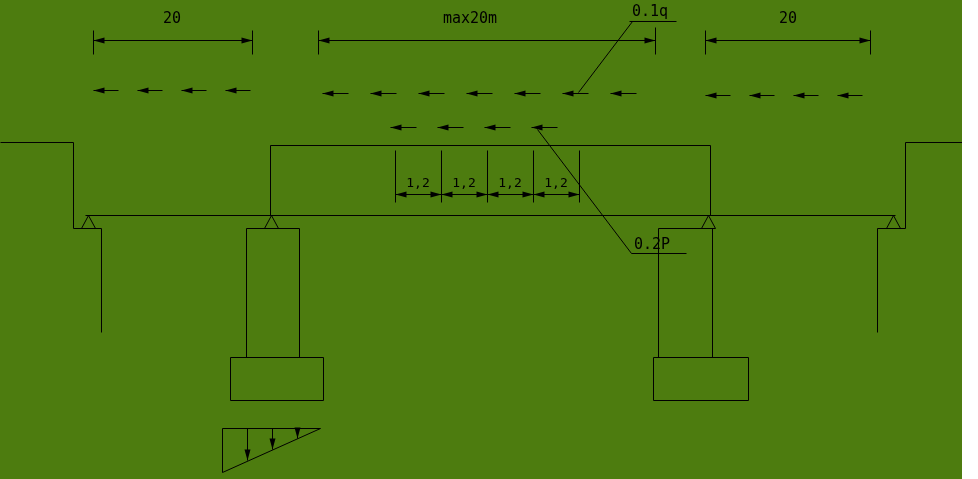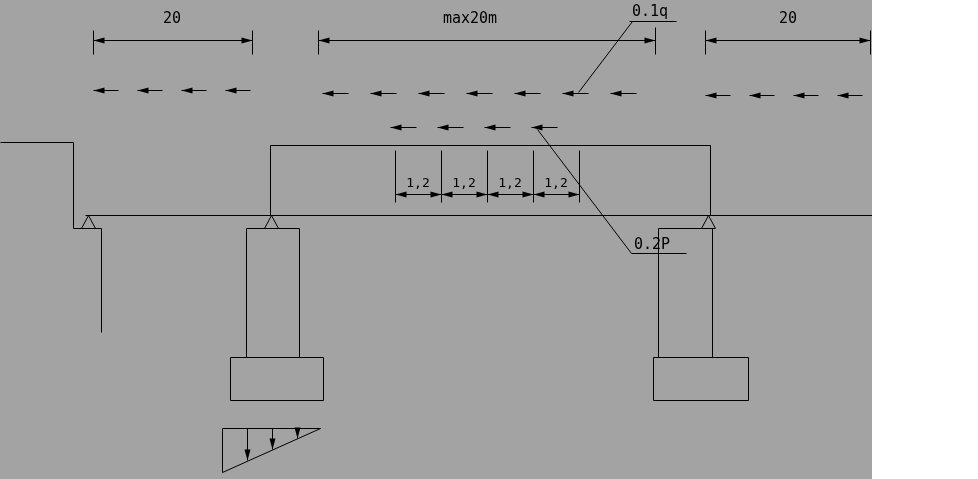--- a/index.html
+++ b/index.html
@@ -2,23 +2,23 @@
 <html><head>
 <meta charset="utf-8">
 <style>
   html, body {
     margin: 0;
     padding: 0;
     background: #ffffff;
   }
   .canvas {
     position: relative;
-    width: 872px;
+    width: 962px;
     height: 479px;
-    background: #a3a3a3;
+    background: #4d7c0f;
     font-family: "DejaVu Sans Mono", monospace;
     overflow: hidden;
   }
   svg { display: block; }
   text {
     font-family: "DejaVu Sans Mono", monospace;
   }
 </style>
 </head>
 <body>

